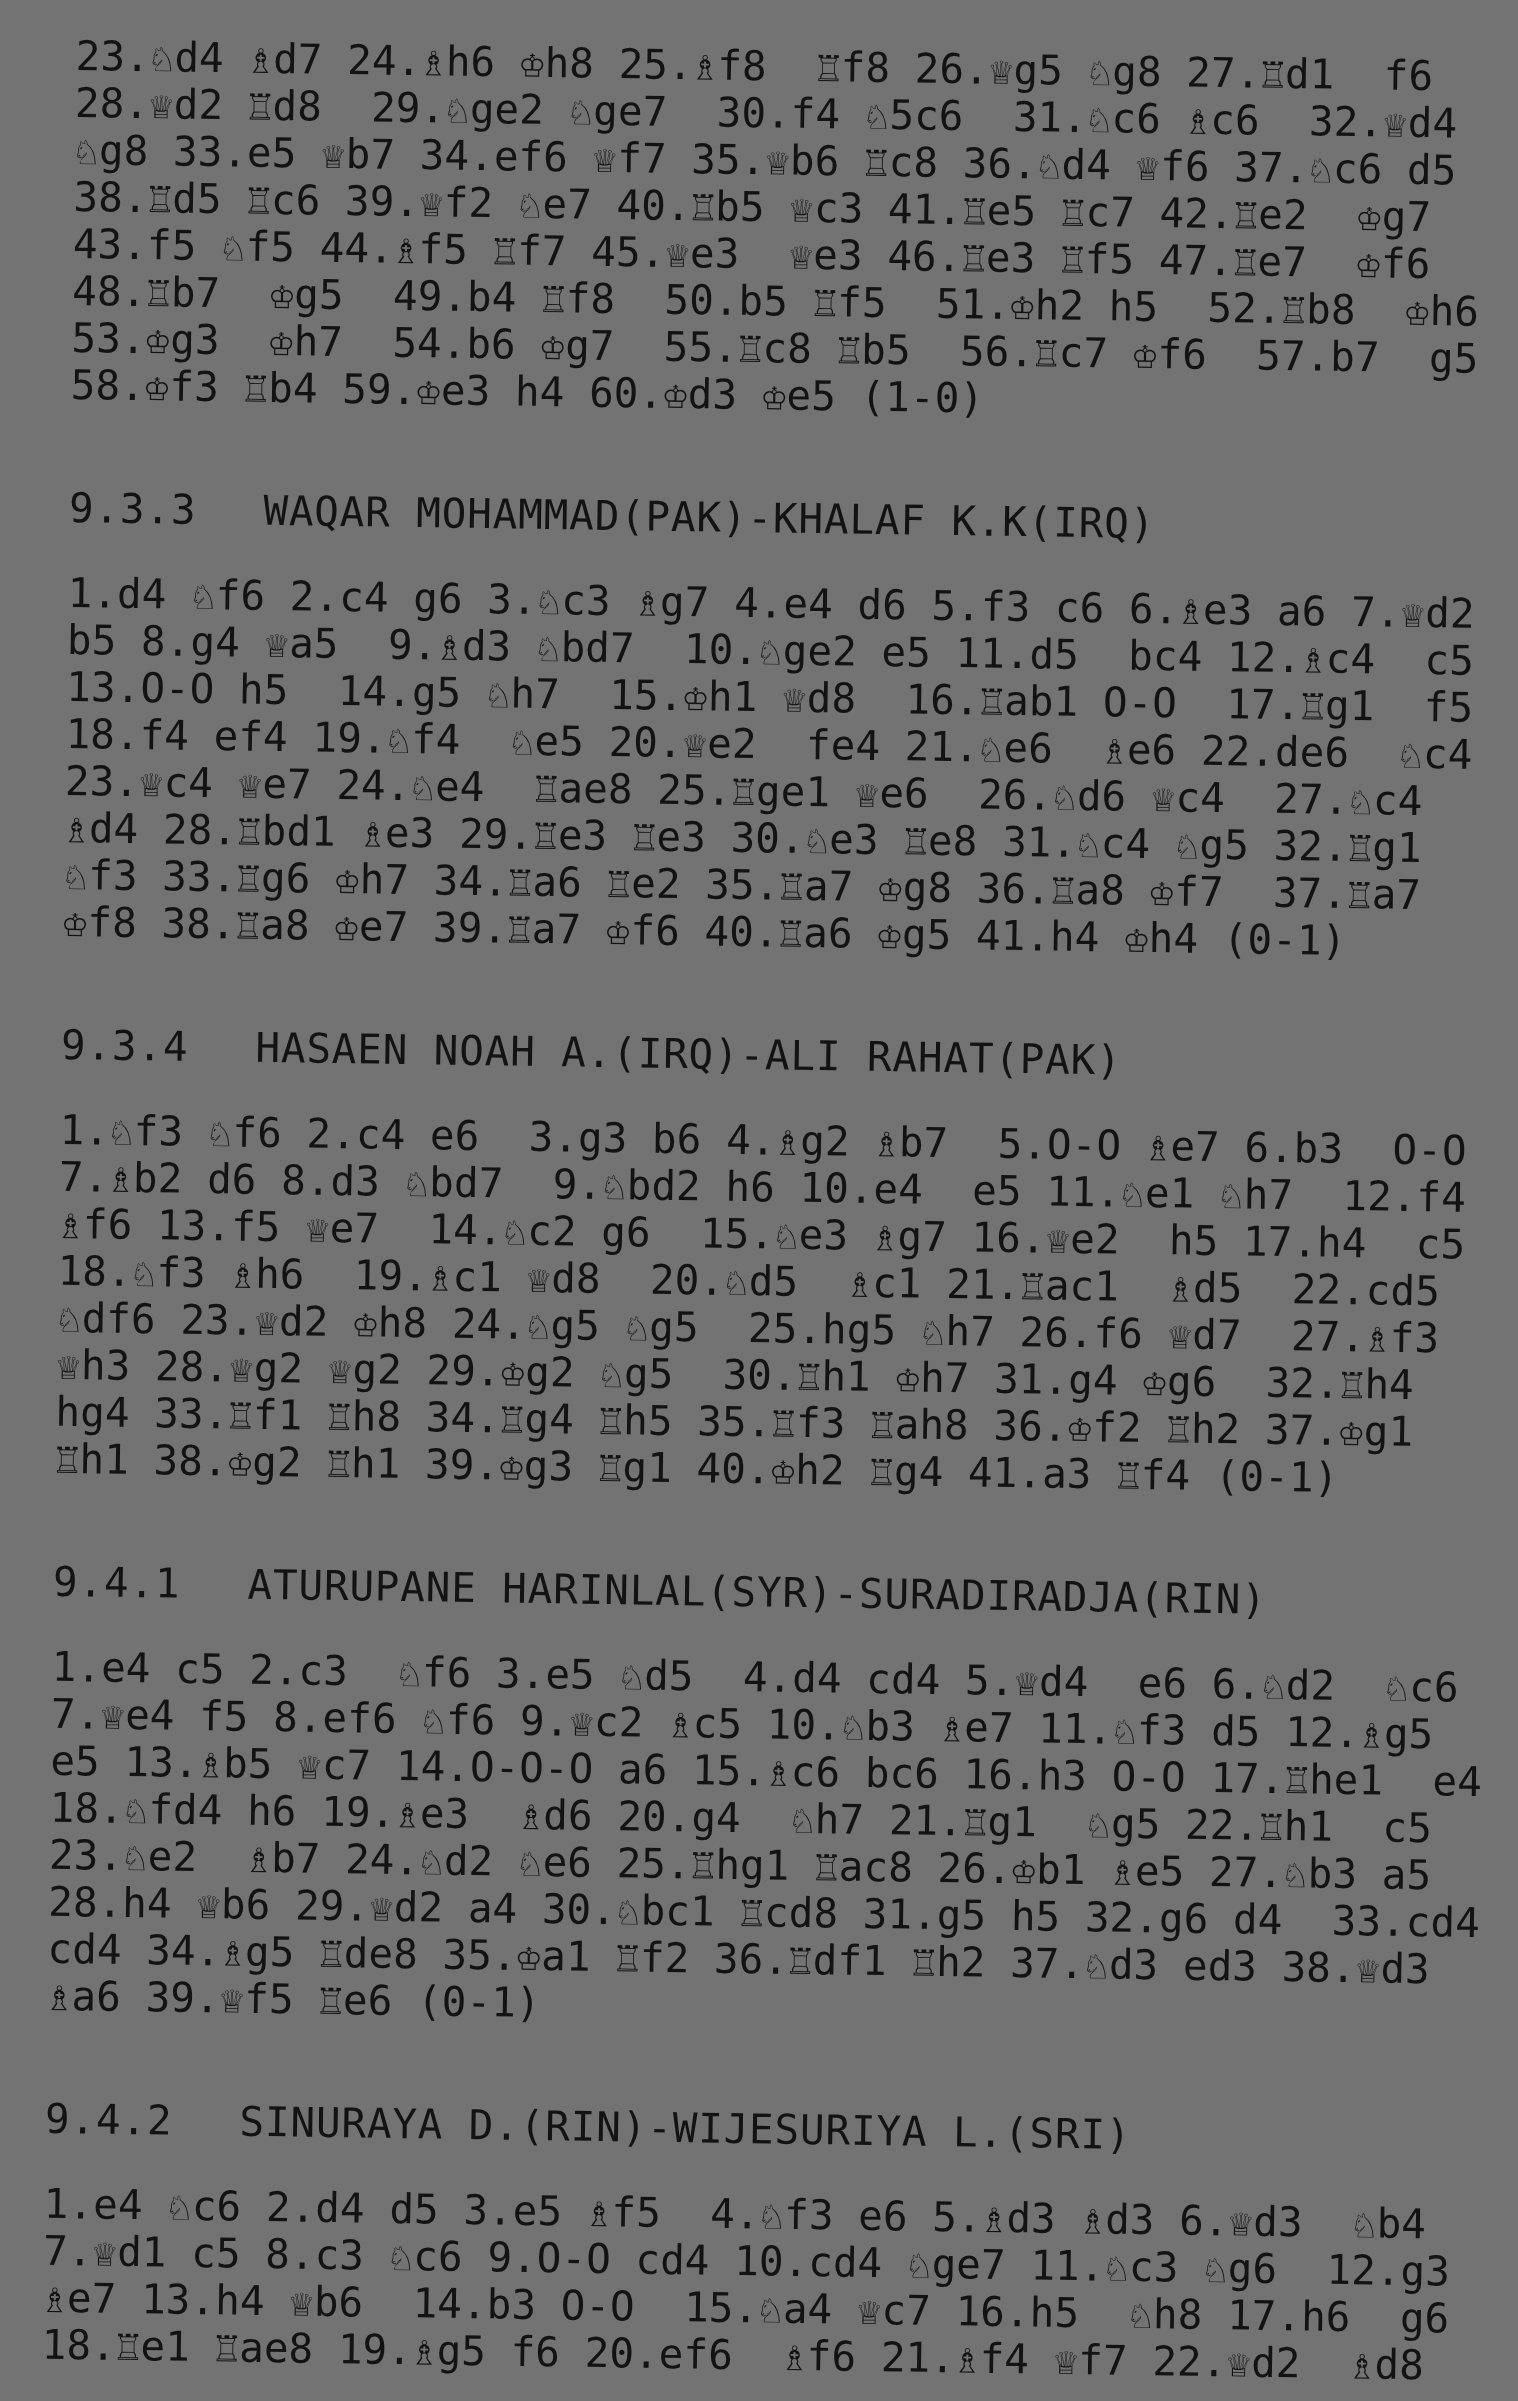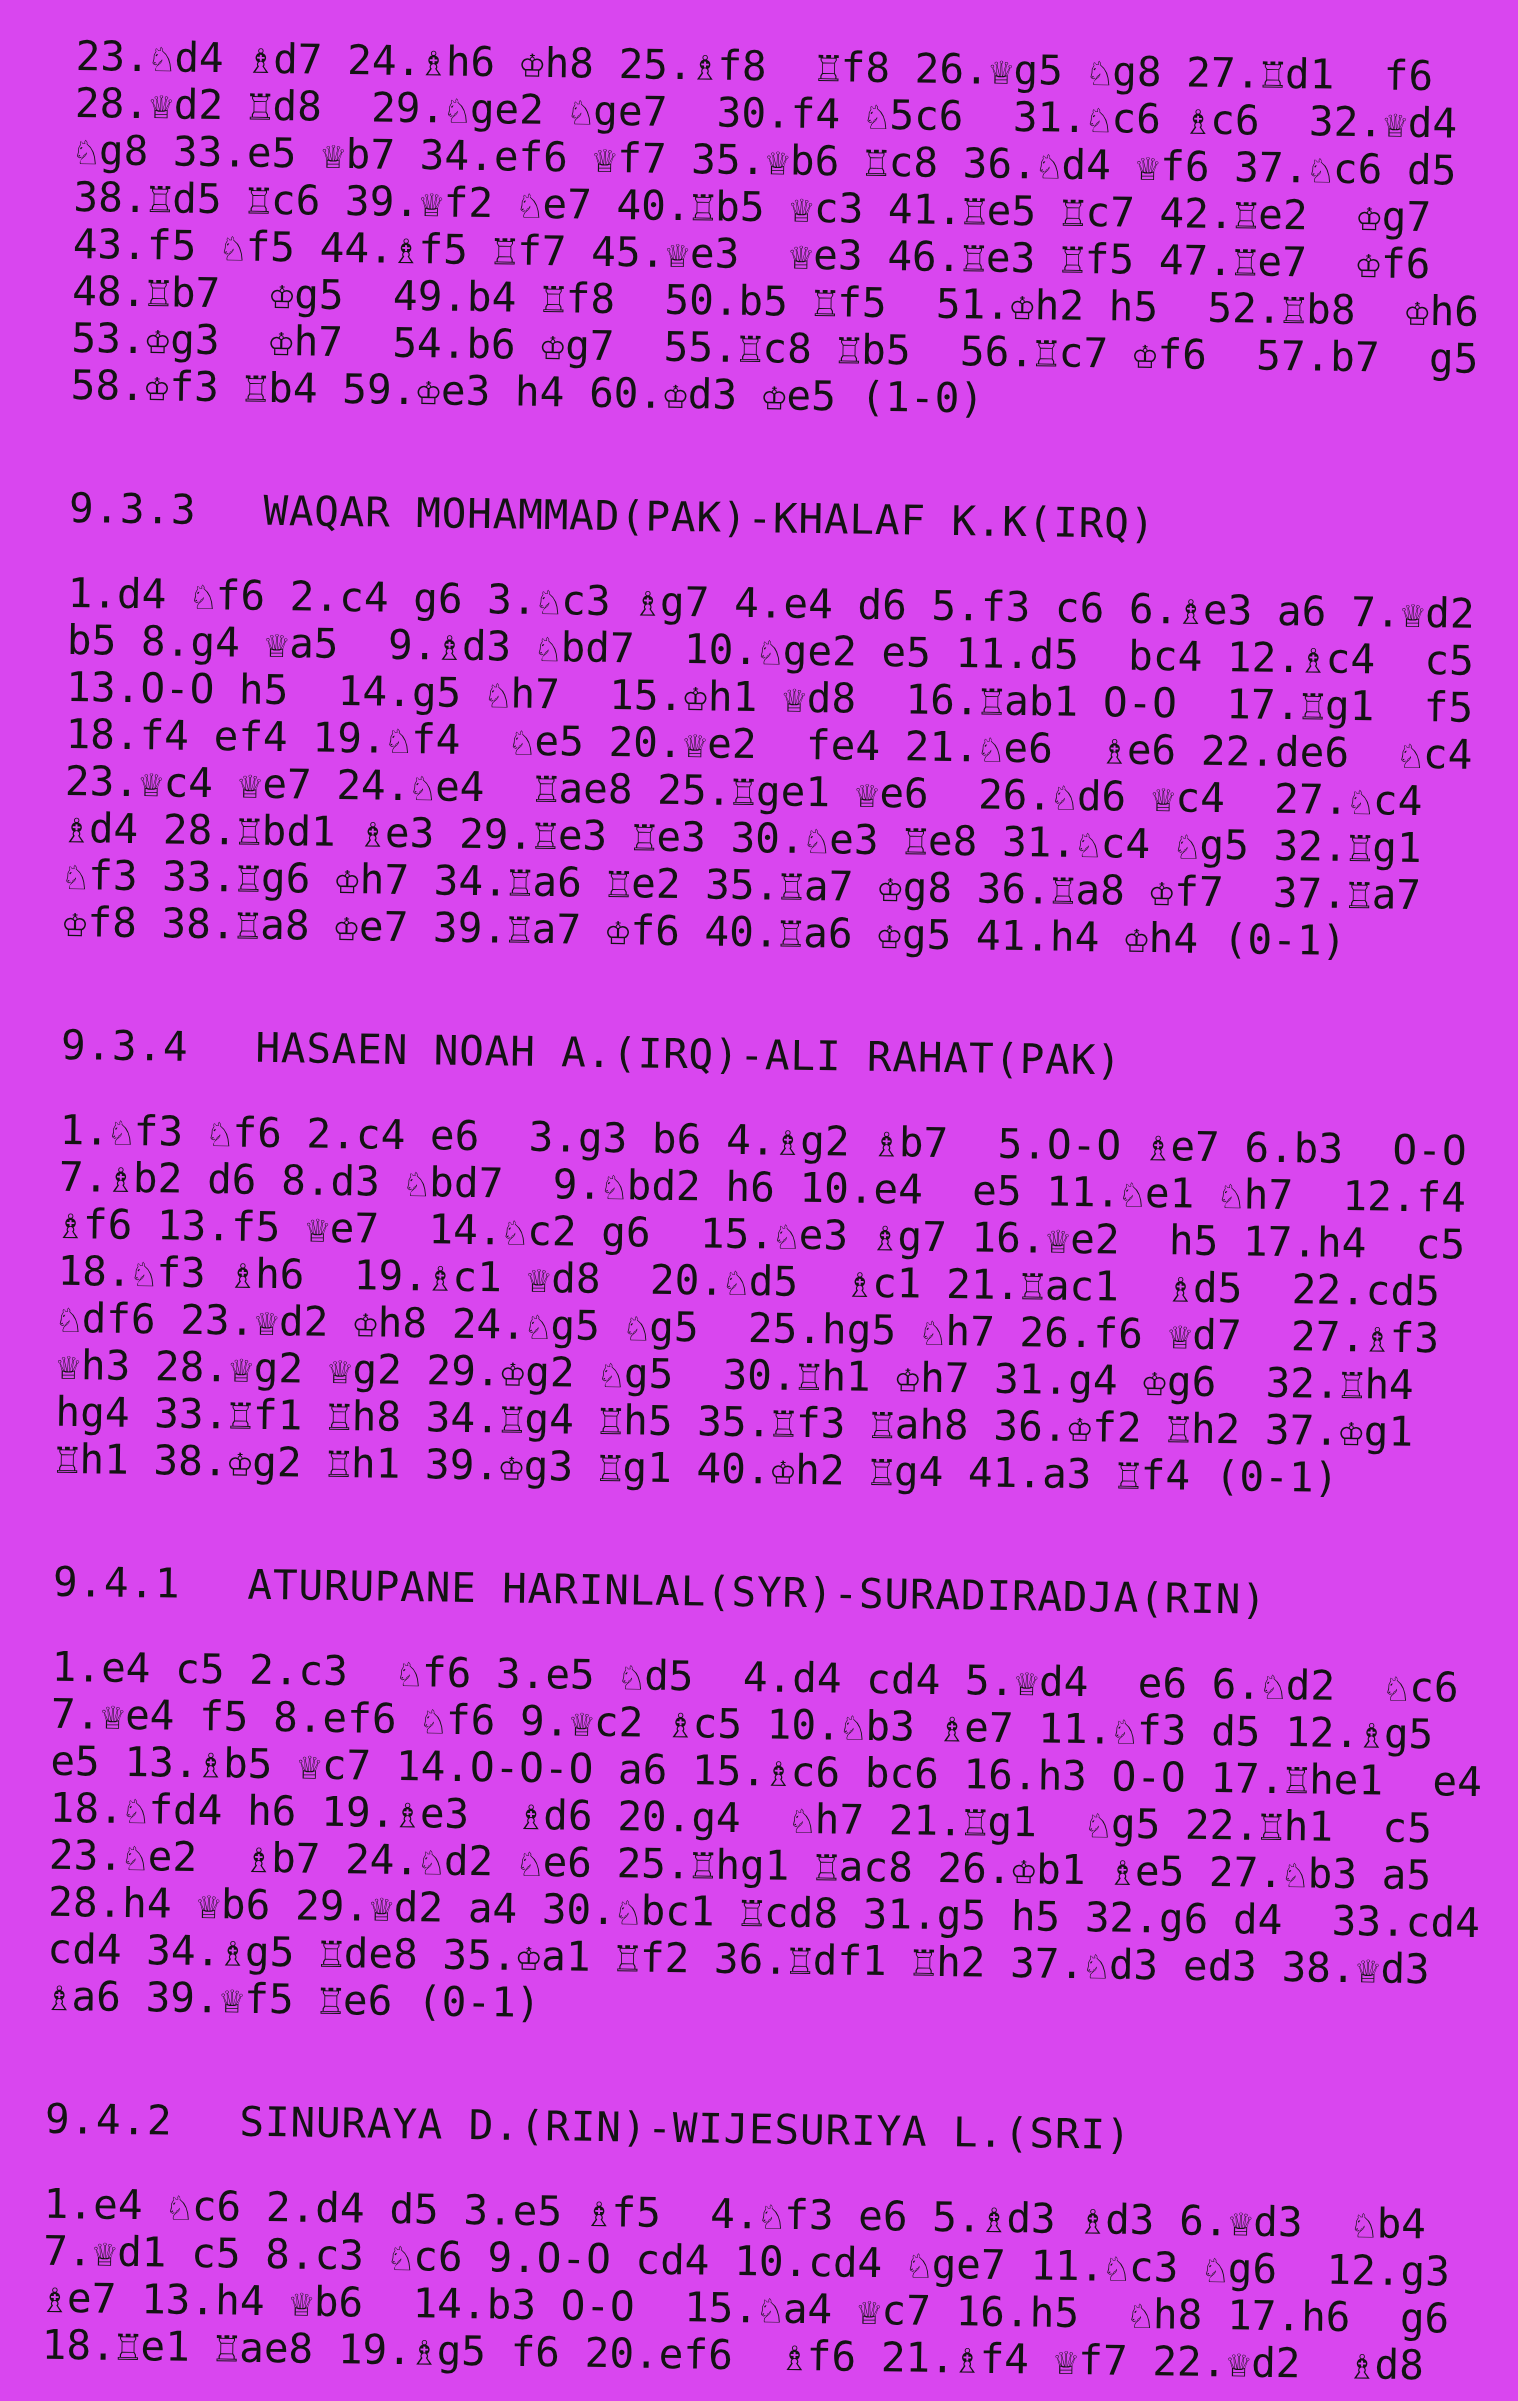--- a/index.html
+++ b/index.html
@@ -4,21 +4,21 @@
 <style>
   html, body {
     margin: 0;
     padding: 0;
     background: #ffffff;
   }
   .page {
     position: relative;
     width: 1518px;
     height: 2401px;
-    background: #d946ef;
+    background: #737373;
     overflow: hidden;
     color: #131313;
   }
   .sheet {
     position: absolute;
     top: 33px;
     left: 76px;
     width: 1459px;
     transform: rotate(0.85deg);
     transform-origin: 0 0;

